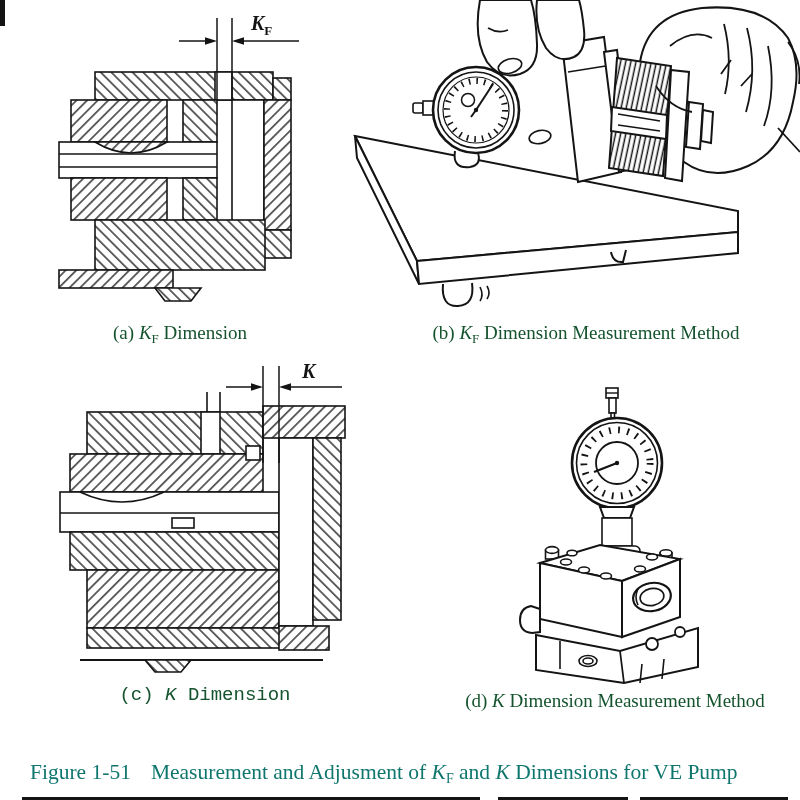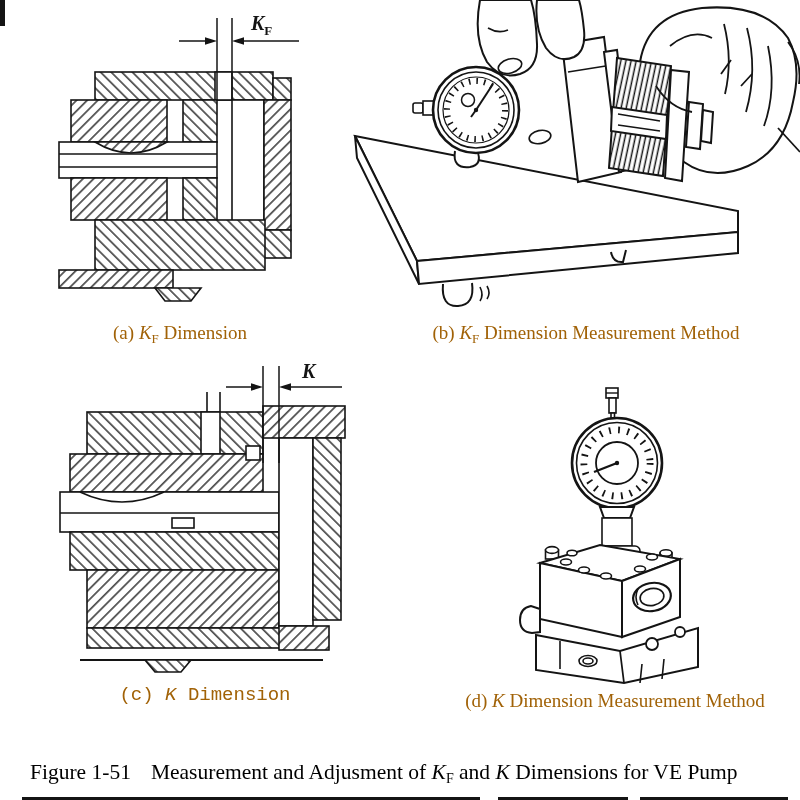--- a/index.html
+++ b/index.html
@@ -13,24 +13,24 @@
   .ws2{fill:#ffffff;stroke:#141414;stroke-width:2;}
   .nf{fill:none;stroke:#141414;stroke-width:1.6;}
   .ah{fill:#141414;stroke:none;}
   #panel-a .hs1{fill:url(#hA1);stroke:#141414;stroke-width:1.6;}
   #panel-a .hs2{fill:url(#hA2);stroke:#141414;stroke-width:1.6;}
   #panel-c .hs1{fill:url(#hC1);stroke:#141414;stroke-width:1.6;}
   #panel-c .hs2{fill:url(#hC2);stroke:#141414;stroke-width:1.6;}
   .dim{font-family:"Liberation Serif",serif;font-size:20px;font-style:italic;font-weight:600;fill:#141414;}
   .ksub{font-size:13px;font-style:normal;}
   
-  .pcap{position:absolute;text-align:center;font-size:19px;color:#a16207;white-space:nowrap;}
+  .pcap{position:absolute;text-align:center;font-size:19px;color:#14532d;white-space:nowrap;}
   .pcap i{font-style:italic;}
   .pcap sub{font-size:13px;vertical-align:-4px;line-height:0;}
-  .figcap{position:absolute;left:30px;top:760px;width:762px;font-size:21.5px;color:#000000;white-space:nowrap;}
+  .figcap{position:absolute;left:30px;top:760px;width:762px;font-size:21.5px;color:#0f766e;white-space:nowrap;}
   .figcap i{font-style:italic;}
   .figcap sub{font-size:14px;vertical-align:-4px;line-height:0;}
   .fig-gap{display:inline-block;width:20px;}
   .artifact{position:absolute;background:#141414;}
 </style>
 </head>
 <body>
 
 <div class="artifact" style="left:0;top:0;width:5px;height:26px;"></div>
 <div class="artifact" style="left:22px;top:797px;width:458px;height:3px;"></div>

